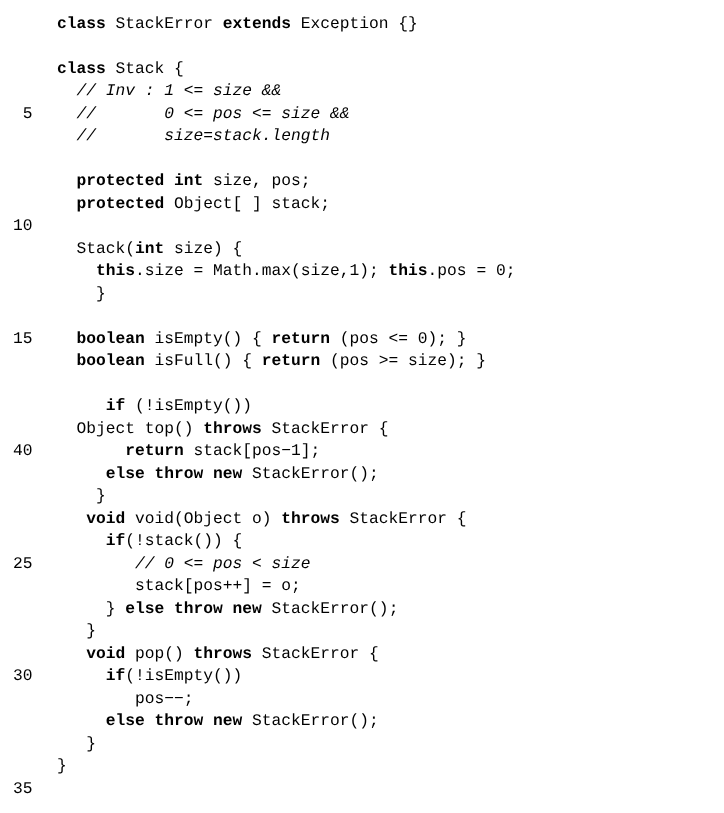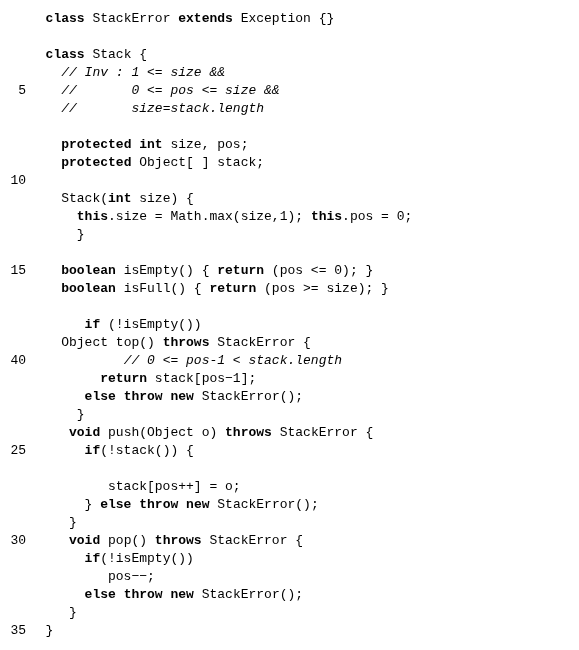--- a/index.html
+++ b/index.html
@@ -94,27 +94,26 @@
     <div class="line"><span></span></div>
     <div class="line"><span>    </span><span>Stack(</span><span class="kw">int</span><span> size) {</span></div>
     <div class="line"><span>      </span><span class="kw">this</span><span>.size = Math.max(size,1); </span><span class="kw">this</span><span>.pos = 0;</span></div>
     <div class="line"><span>      </span><span>}</span></div>
     <div class="line"><span></span></div>
     <div class="line"><span>    </span><span class="kw">boolean</span><span> isEmpty() { </span><span class="kw">return</span><span> (pos &lt;= 0); }</span></div>
     <div class="line"><span>    </span><span class="kw">boolean</span><span> isFull() { </span><span class="kw">return</span><span> (pos &gt;= size); }</span></div>
     <div class="line"><span></span></div>
     <div class="line"><span>       </span><span class="kw">if</span><span> (!isEmpty())</span></div>
     <div class="line"><span>    </span><span>Object top() </span><span class="kw">throws</span><span> StackError {</span></div>
-    <div class="line"><span>            </span><span class="cm">// 0 &lt;= pos-1 &lt; stack.length</span></div>
     <div class="line"><span>         </span><span class="kw">return</span><span> stack[pos−1];</span></div>
     <div class="line"><span>       </span><span class="kw">else</span><span> </span><span class="kw">throw</span><span> </span><span class="kw">new</span><span> StackError();</span></div>
     <div class="line"><span>      </span><span>}</span></div>
-    <div class="line"><span>     </span><span class="kw">void</span><span> push(Object o) </span><span class="kw">throws</span><span> StackError {</span></div>
+    <div class="line"><span>     </span><span class="kw">void</span><span> void(Object o) </span><span class="kw">throws</span><span> StackError {</span></div>
     <div class="line"><span>       </span><span class="kw">if</span><span>(!stack()) {</span></div>
-    <div class="line"><span>          </span></div>
+    <div class="line"><span>          </span><span class="cm">// 0 &lt;= pos &lt; size</span></div>
     <div class="line"><span>          </span><span>stack[pos++] = o;</span></div>
     <div class="line"><span>       </span><span>} </span><span class="kw">else</span><span> </span><span class="kw">throw</span><span> </span><span class="kw">new</span><span> StackError();</span></div>
     <div class="line"><span>     </span><span>}</span></div>
     <div class="line"><span>     </span><span class="kw">void</span><span> pop() </span><span class="kw">throws</span><span> StackError {</span></div>
     <div class="line"><span>       </span><span class="kw">if</span><span>(!isEmpty())</span></div>
     <div class="line"><span>          </span><span>pos−−;</span></div>
     <div class="line"><span>       </span><span class="kw">else</span><span> </span><span class="kw">throw</span><span> </span><span class="kw">new</span><span> StackError();</span></div>
     <div class="line"><span>     </span><span>}</span></div>
     <div class="line"><span>  </span><span>}</span></div>
   </div>

